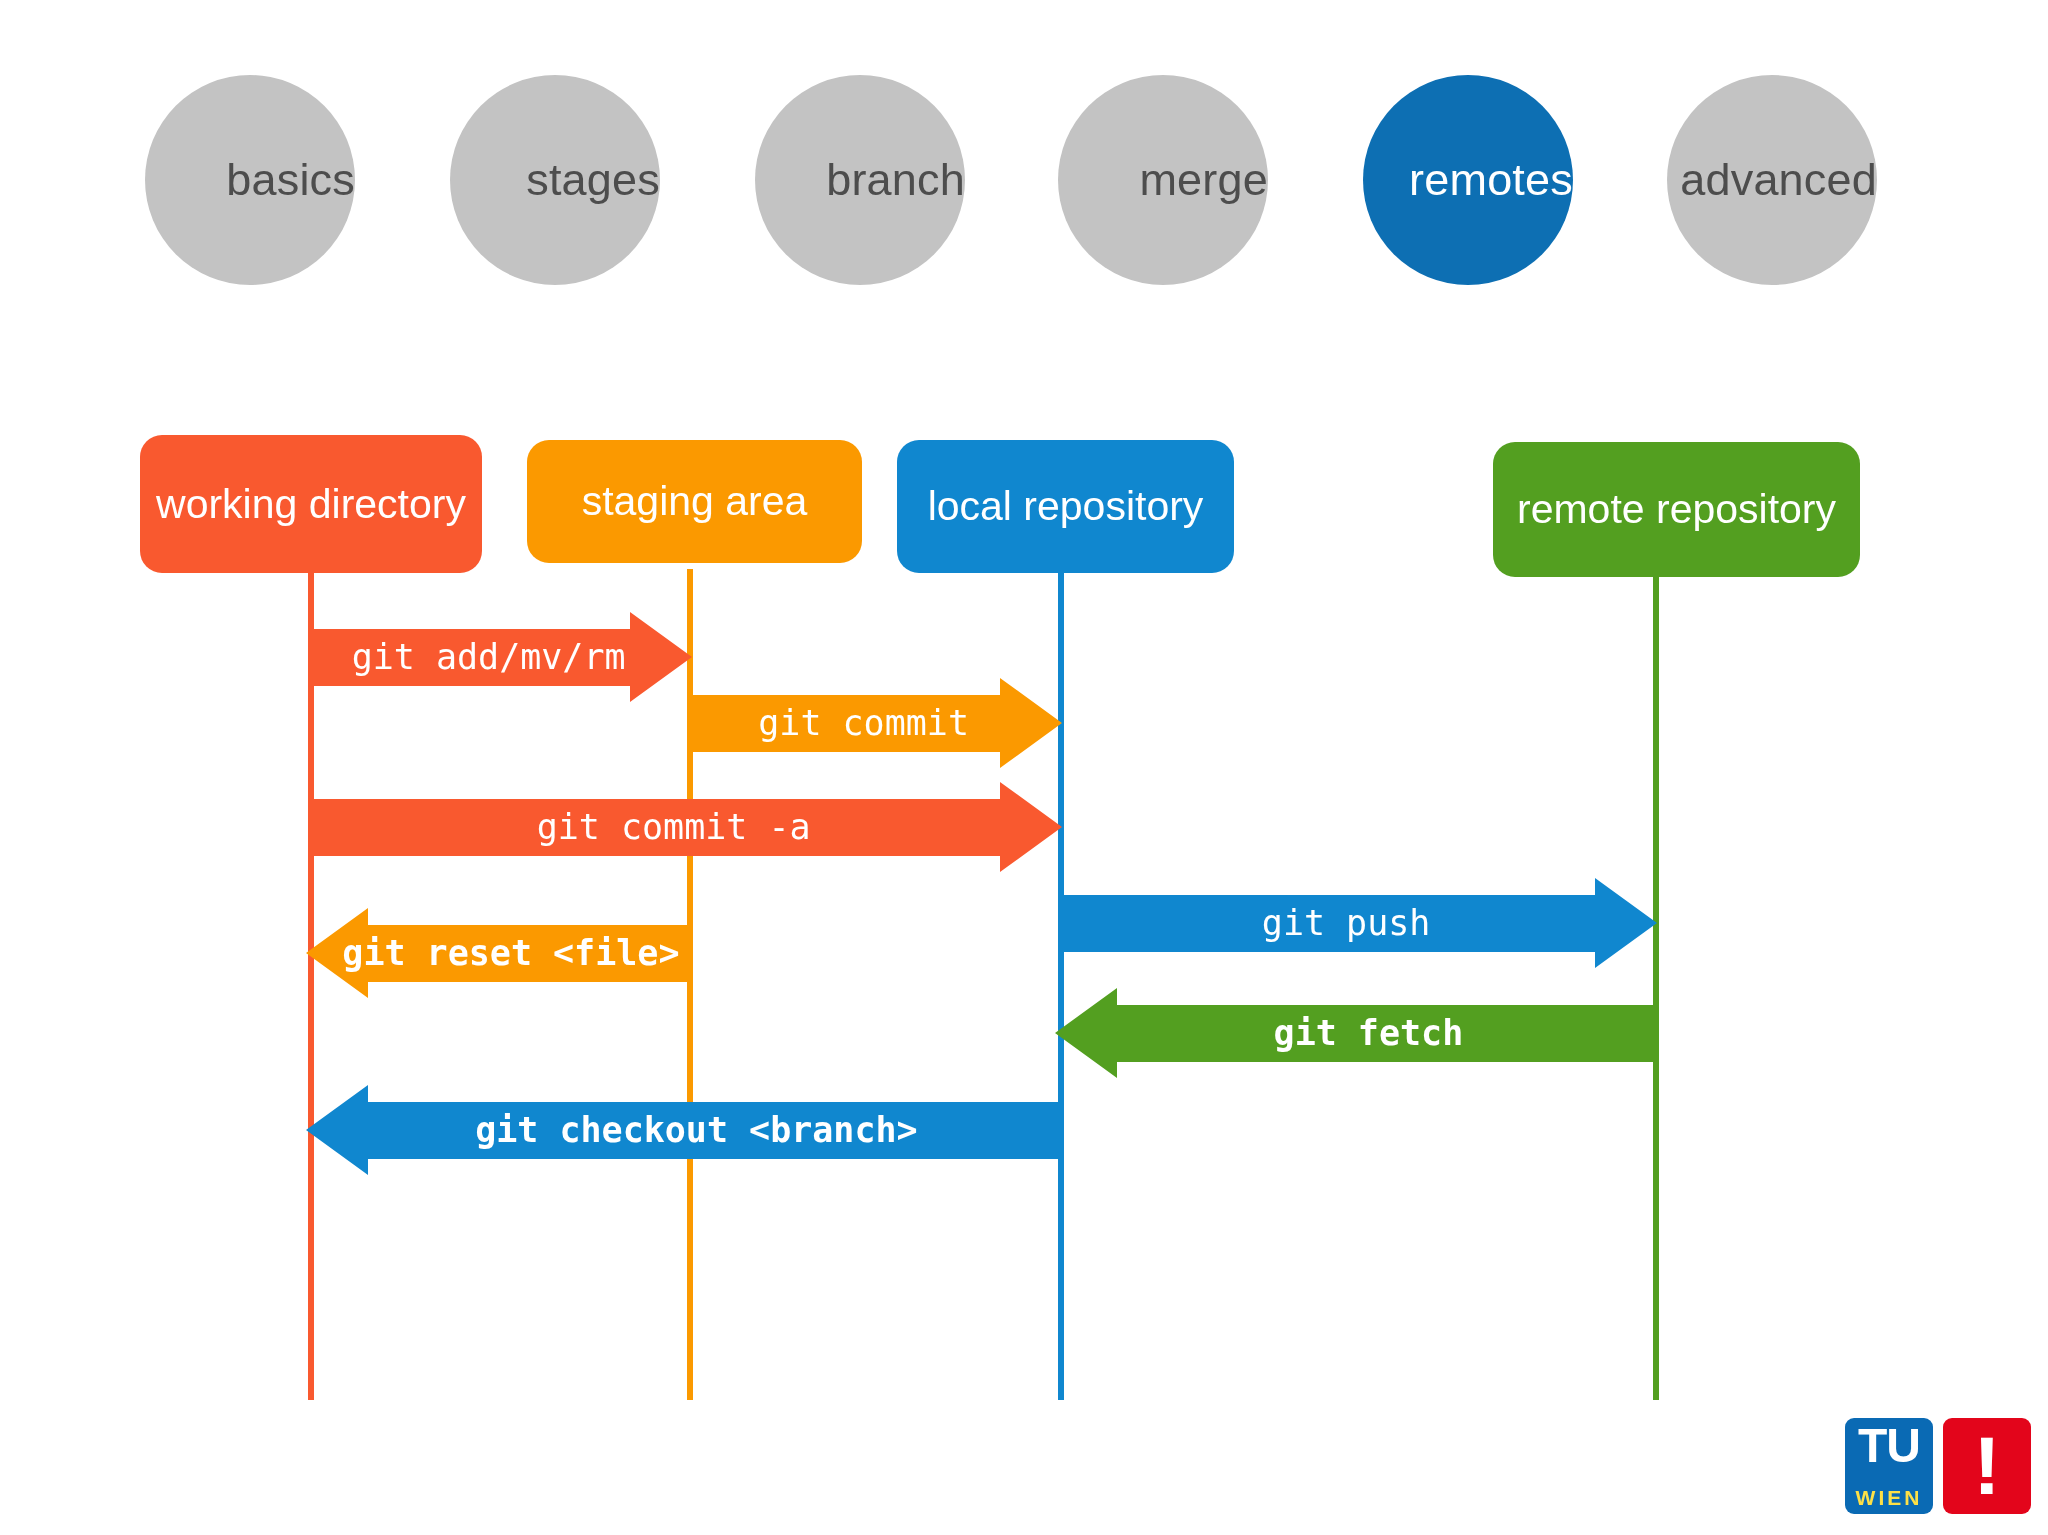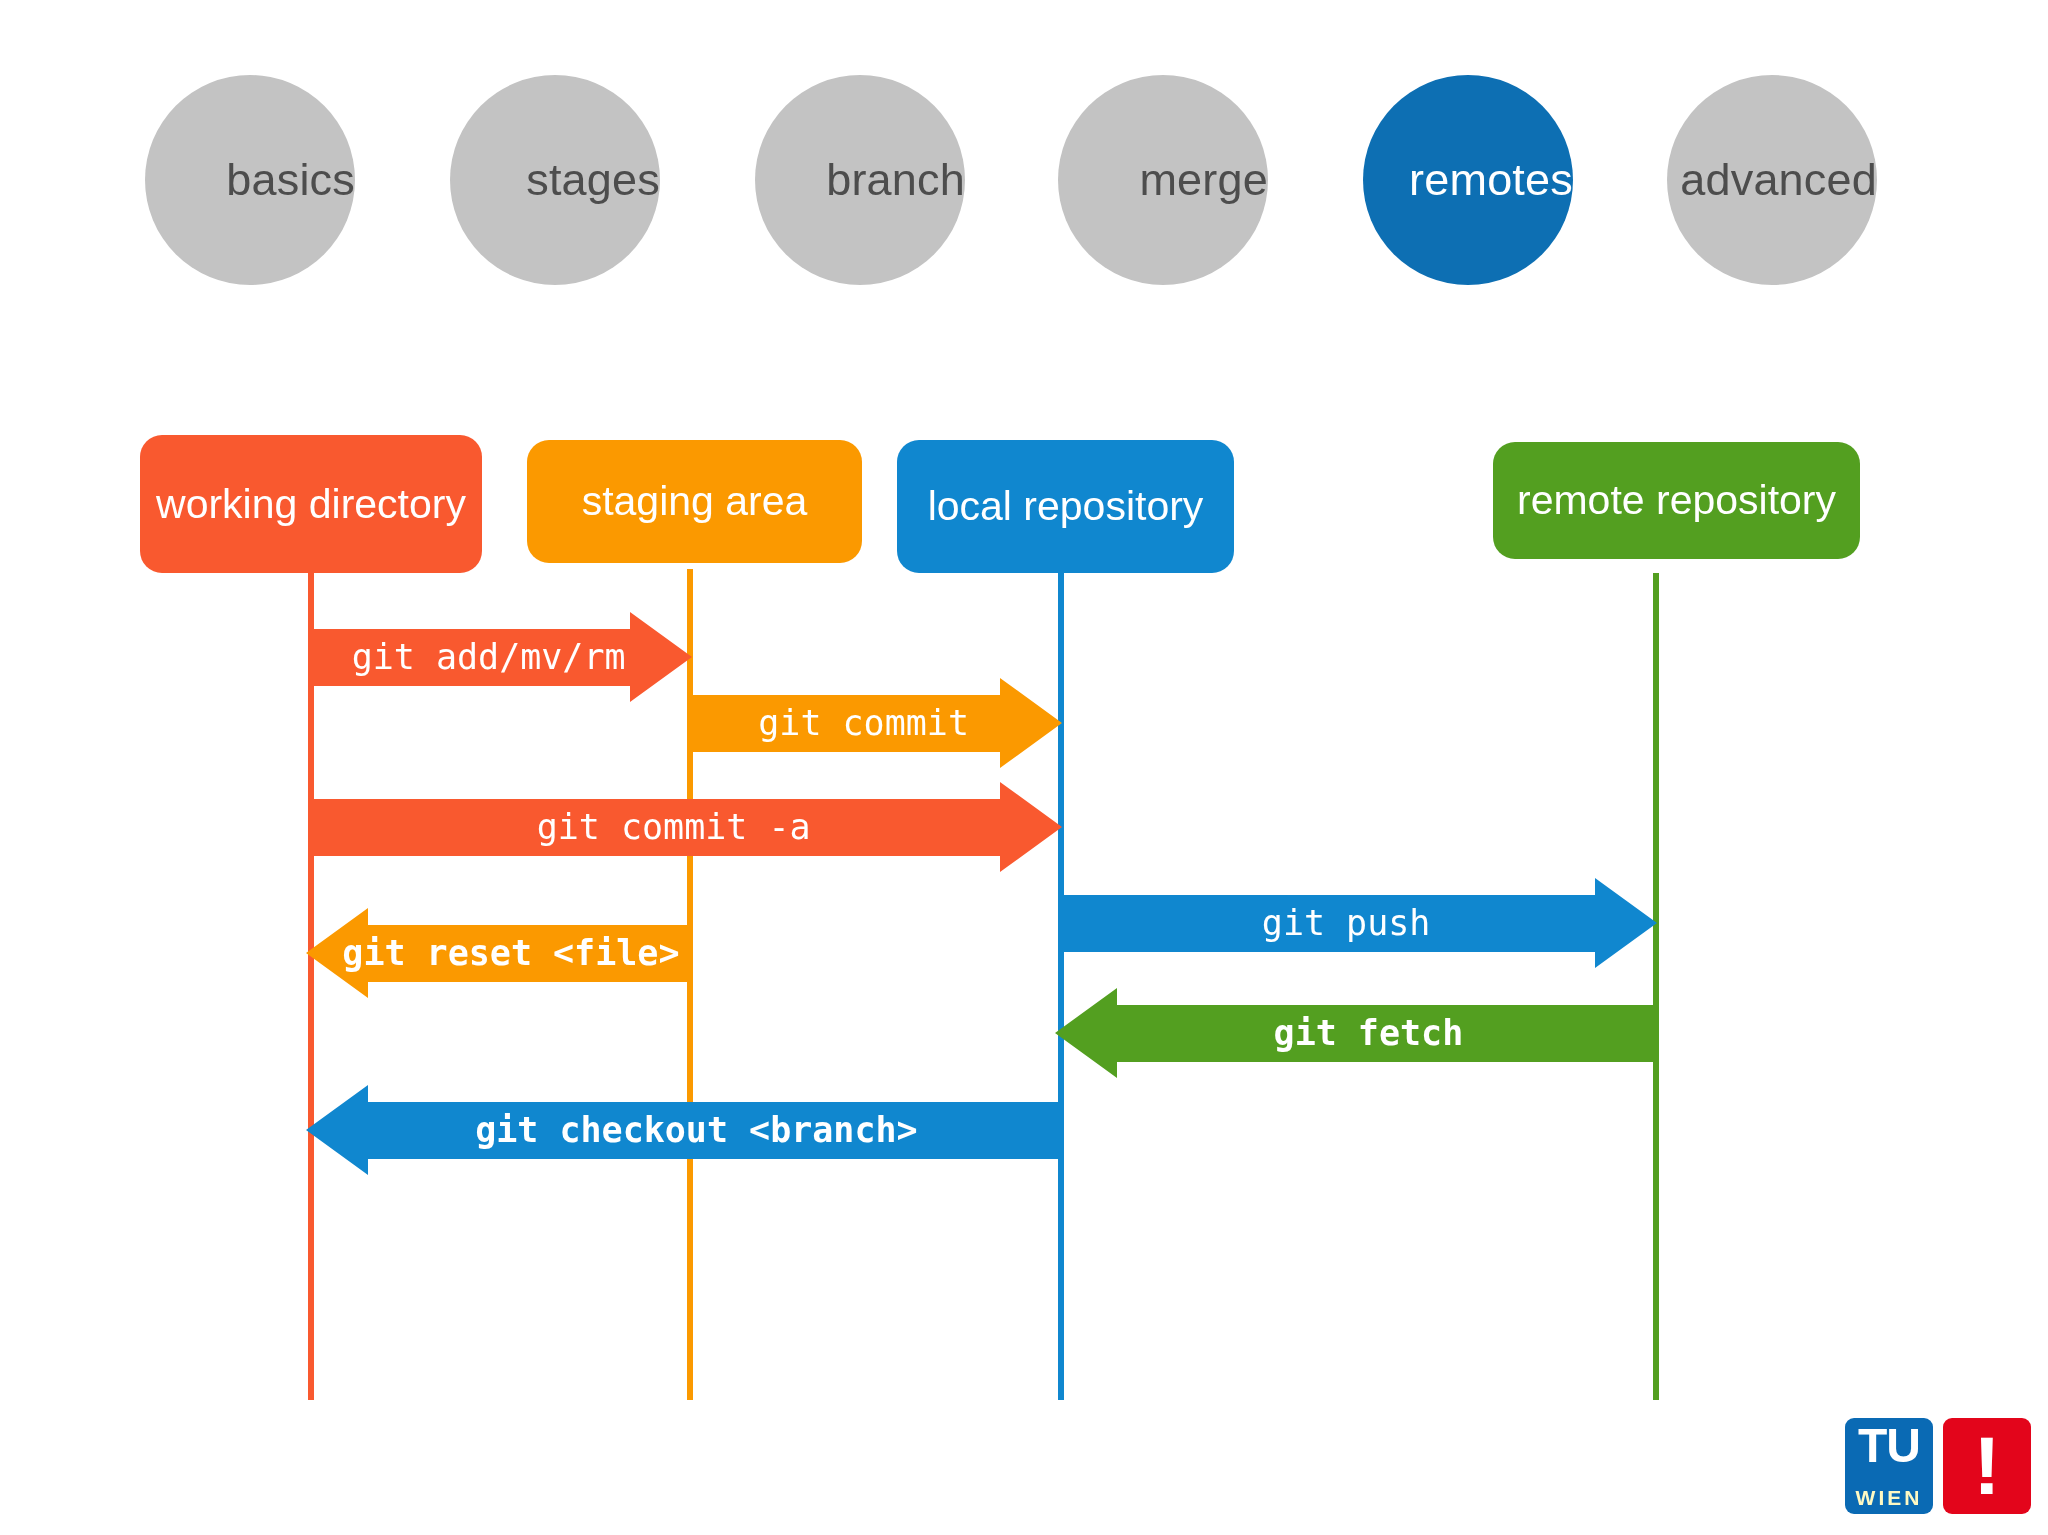--- a/index.html
+++ b/index.html
@@ -67,21 +67,21 @@
   }
   .logo-tu .tu-text{
     position:absolute;left:0;right:0;top:4px;
     text-align:center;color:#ffffff;
     font-family:"Liberation Sans", sans-serif;
     font-weight:bold;font-size:48px;line-height:48px;
     letter-spacing:-1px;
   }
   .logo-tu .wien-text{
     position:absolute;left:0;right:0;bottom:6px;
-    text-align:center;color:#fef9c3;
+    text-align:center;color:#fde047;
     font-family:"Liberation Sans", sans-serif;
     font-weight:bold;font-size:21px;line-height:21px;
     letter-spacing:3px;
   }
   .logo-excl{
     position:absolute;left:98px;top:0;width:88px;height:96px;
     background:#e3051b;border-radius:9px;
   }
   .logo-excl .excl-mark{
     position:absolute;left:0;right:0;top:2px;
@@ -123,21 +123,21 @@
       </div>
       <div class="lifeline" style="left: 687px; top: 569px; height: 831px; background: rgb(251, 153, 0);"></div>
       <div class="lane-box" style="left: 527px; top: 440px; width: 335px; height: 123px; background: rgb(251, 153, 0);">
         <span>staging area</span>
       </div>
       <div class="lifeline" style="left: 1058px; top: 569px; height: 831px; background: rgb(16, 135, 207);"></div>
       <div class="lane-box" style="left: 897px; top: 440px; width: 337px; height: 133px; background: rgb(16, 135, 207);">
         <span>local repository</span>
       </div>
       <div class="lifeline" style="left: 1653px; top: 573px; height: 827px; background: rgb(83, 159, 32);"></div>
-      <div class="lane-box" style="left: 1493px; top: 442px; width: 367px; height: 117px; background: rgb(83, 159, 32);">
+      <div class="lane-box" style="left: 1493px; top: 442px; width: 367px; height: 135px; background: rgb(83, 159, 32);">
         <span>remote repository</span>
       </div>
     </div>
 
   <div id="arrows-layer">
       <div class="arrow" style="left: 310px; top: 612px; width: 382px; height: 90px;">
         <svg width="382" height="90" viewBox="0 0 382 90">
           <polygon points="0,17 320,17 320,0 382,45 320,90 320,74 0,74" fill="#f9592f"></polygon>
         </svg>
         <div class="arrow-label" style="padding-right: 24.8px;">git add/mv/rm</div>

